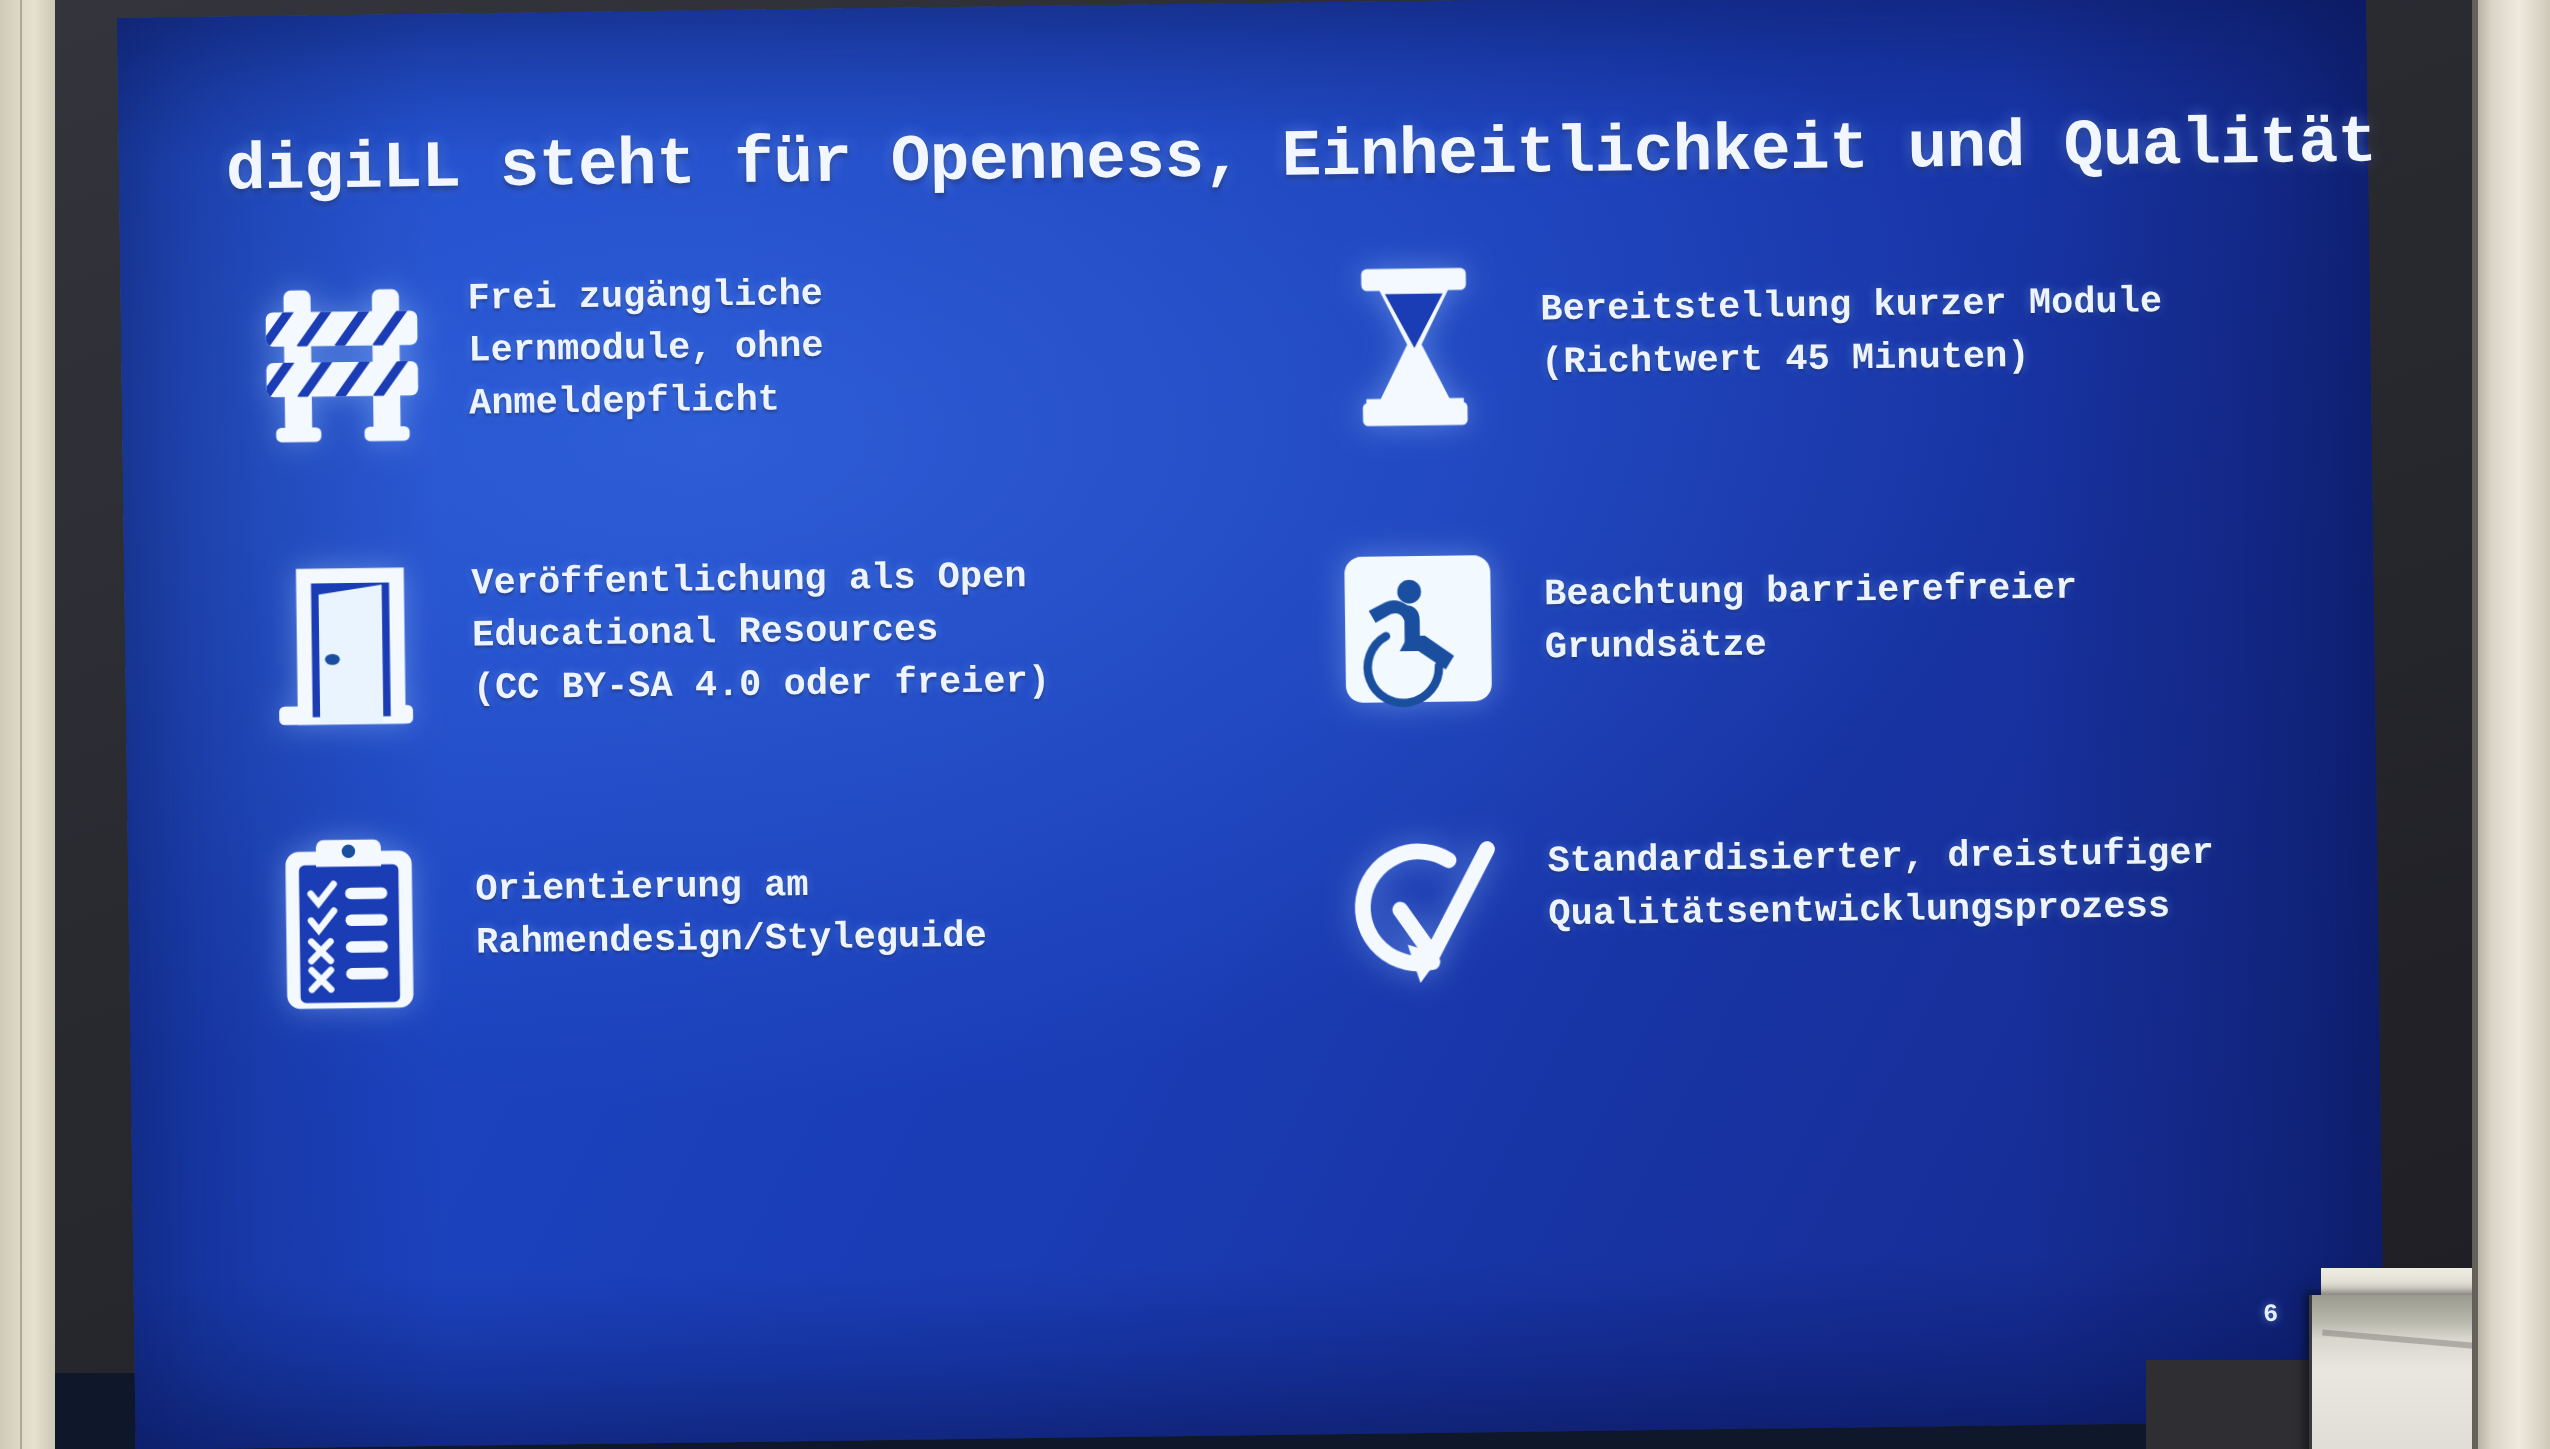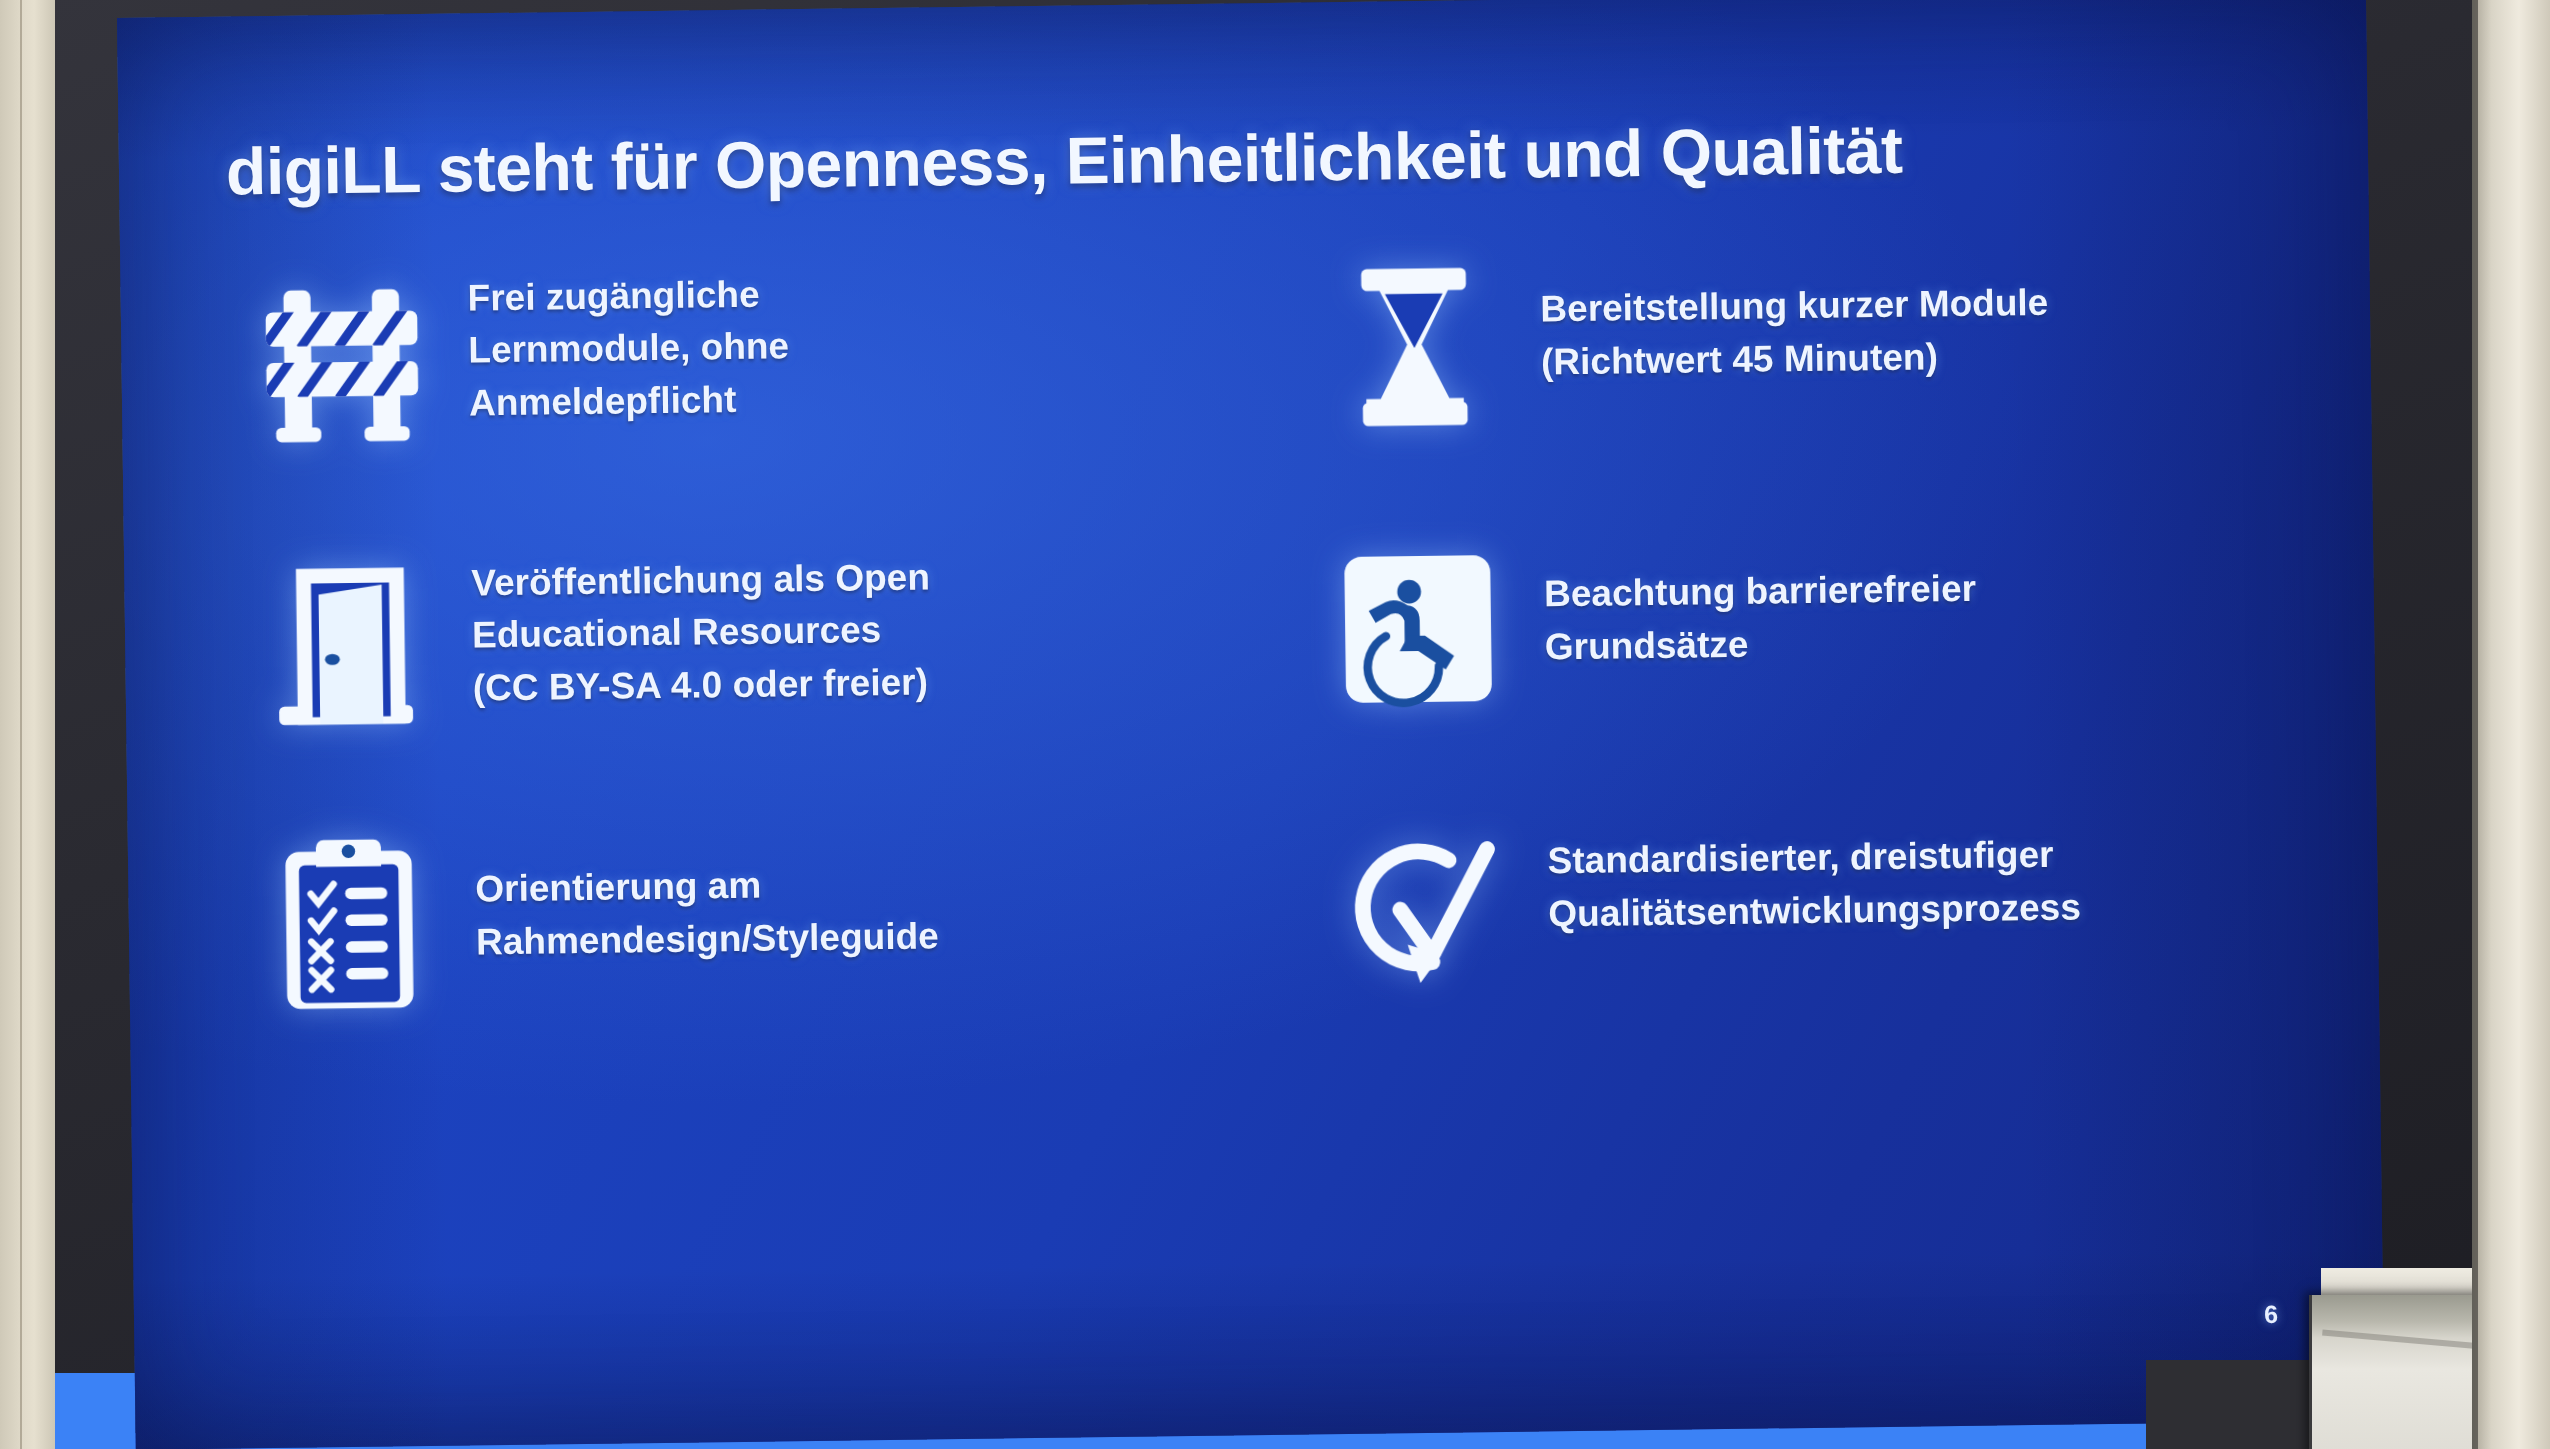--- a/index.html
+++ b/index.html
@@ -11,22 +11,23 @@
     width: 2550px;
     height: 1449px;
     overflow: hidden;
     font-family: "Liberation Sans", sans-serif;
   }
 
   
   #scene {
     position: absolute;
     inset: 0;
-    background: #3b82f6;
+    background: #0f172a;
     overflow: hidden;
+    font-family: Liberation Mono, monospace;
   }
 
   
   #wall-strip-left {
     position: absolute;
     left: 0; top: 0;
     width: 55px; height: 1449px;
     background: linear-gradient(90deg,#cfc9b8 0%, #ded8c7 35%, #e6e0cf 62%, #cdc7b6 100%);
   }
   #wall-strip-left::after {

